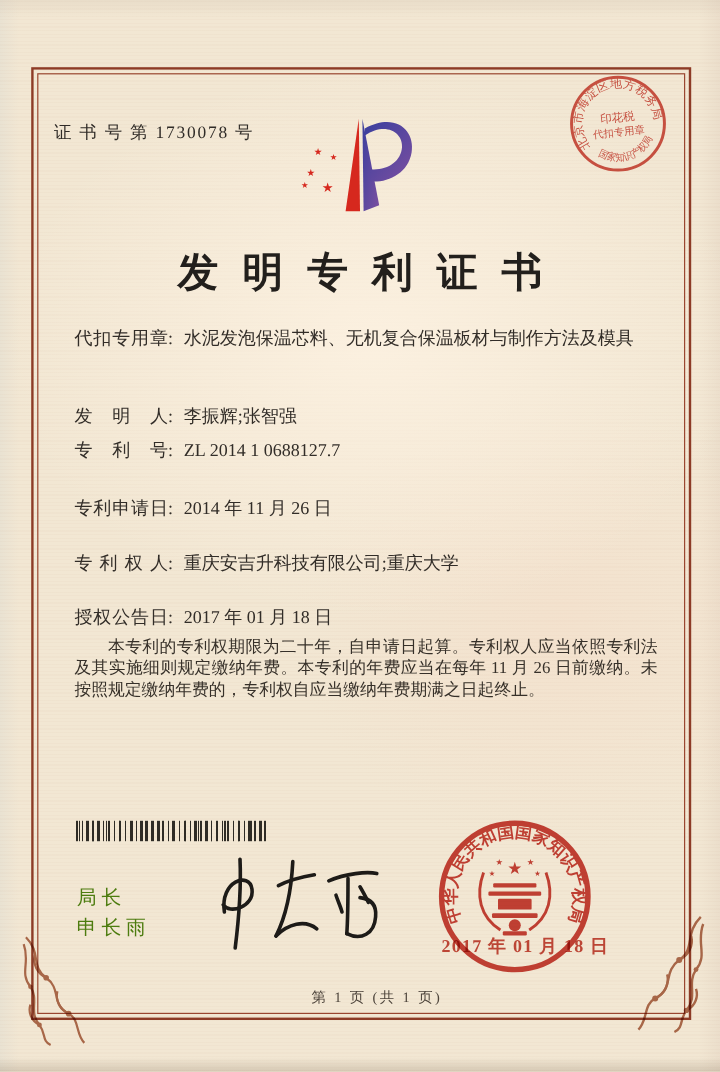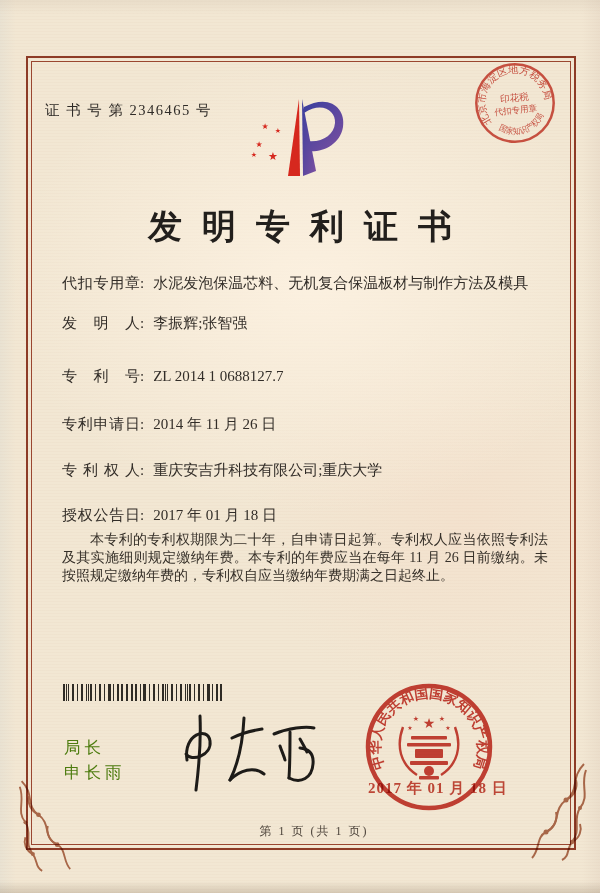--- a/index.html
+++ b/index.html
@@ -43,21 +43,21 @@
   .ornament{position:absolute;mix-blend-mode:multiply;opacity:.8;}
   .orn-br{left:528px;top:762px;width:62px;height:100px;}
   .orn-bl{left:16px;top:770px;width:58px;height:112px;transform:scaleX(-1);}
   svg text{user-select:none;}
 </style>
 </head>
 <body>
 
 <div class="frame"></div>
 
-<div class="cert-no">证 书 号 第 2346465 号</div>
+<div class="cert-no">证 书 号 第 1730078 号</div>
 
 <svg class="logo" viewBox="0 0 120 95" aria-hidden="true">
   <defs>
     <linearGradient id="bgrad" x1="0" y1="0" x2="1" y2="1">
       <stop offset="0" stop-color="#3a3f9e"></stop>
         <stop offset="1" stop-color="#7b4fa0"></stop>
     </linearGradient>
   </defs>
   <g font-family="DejaVu Sans, sans-serif" fill="#d6281e" text-anchor="middle">
     <text x="25" y="42" font-size="8">★</text>
@@ -86,21 +86,21 @@
     <text x="45" y="55.5" font-size="9">代扣专用章</text>
   </g>
 </svg>
 
 <h1 class="title">发明专利证书</h1>
 
 <div>
   <div class="field-row" style="top:272px">
     <span class="flabel">代扣专用章</span><span>:</span><span class="fvalue">水泥发泡保温芯料、无机复合保温板材与制作方法及模具</span>
   </div>
-  <div class="field-row" style="top:312px">
+  <div class="field-row" style="top:337px">
     <span class="flabel">发明人</span><span>:</span><span class="fvalue">李振辉;张智强</span>
   </div>
   <div class="field-row" style="top:365px">
     <span class="flabel">专利号</span><span>:</span><span class="fvalue">ZL 2014 1 0688127.7</span>
   </div>
   <div class="field-row" style="top:413px">
     <span class="flabel">专利申请日</span><span>:</span><span class="fvalue">2014 年 11 月 26 日</span>
   </div>
   <div class="field-row" style="top:459px">
     <span class="flabel">专利权人</span><span>:</span><span class="fvalue">重庆安吉升科技有限公司;重庆大学</span>

